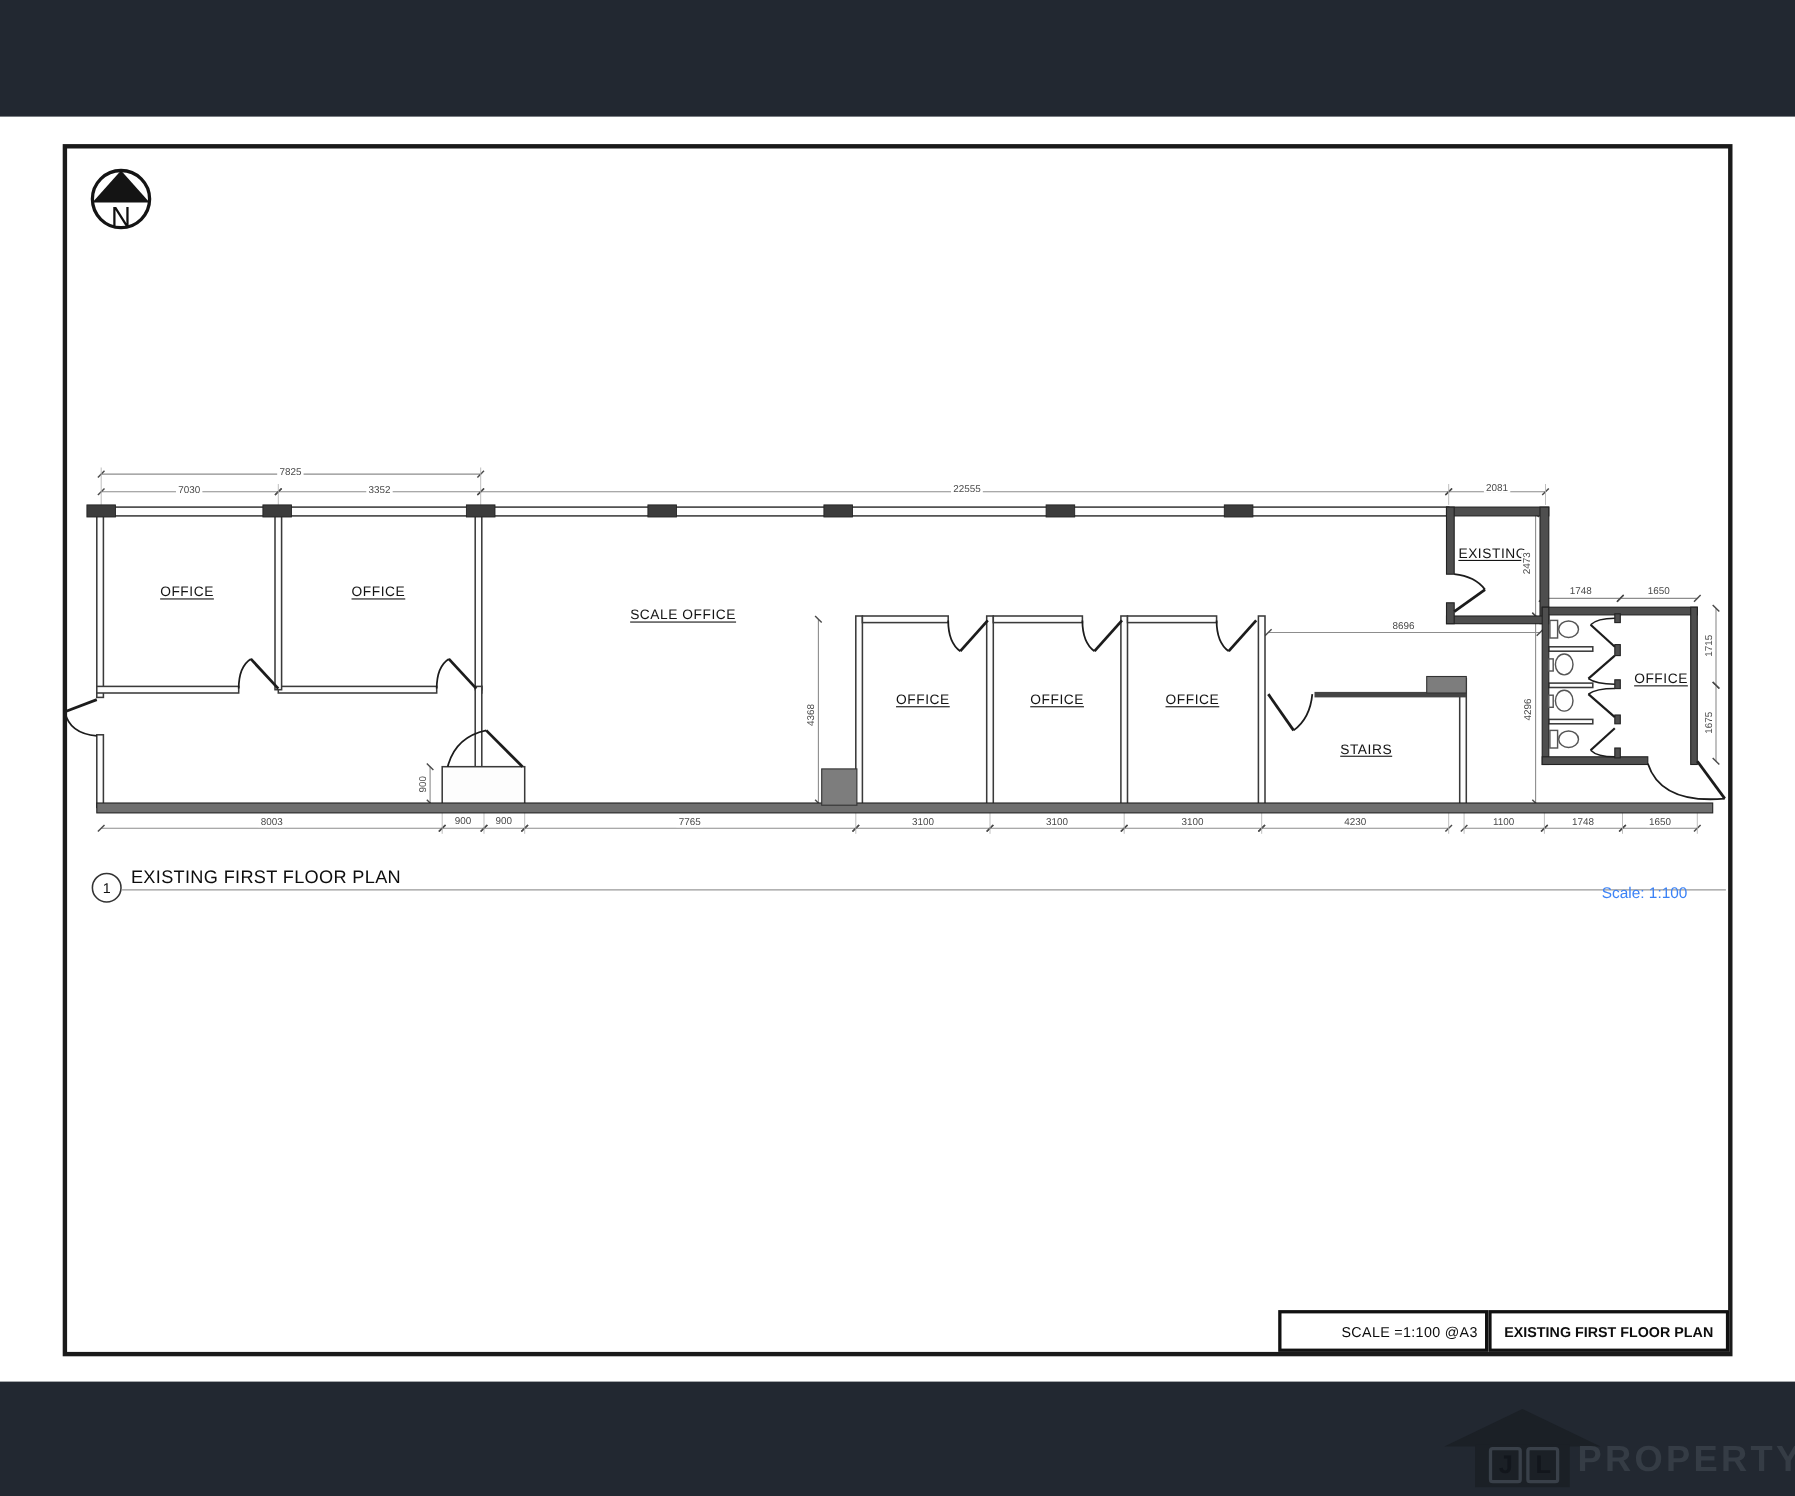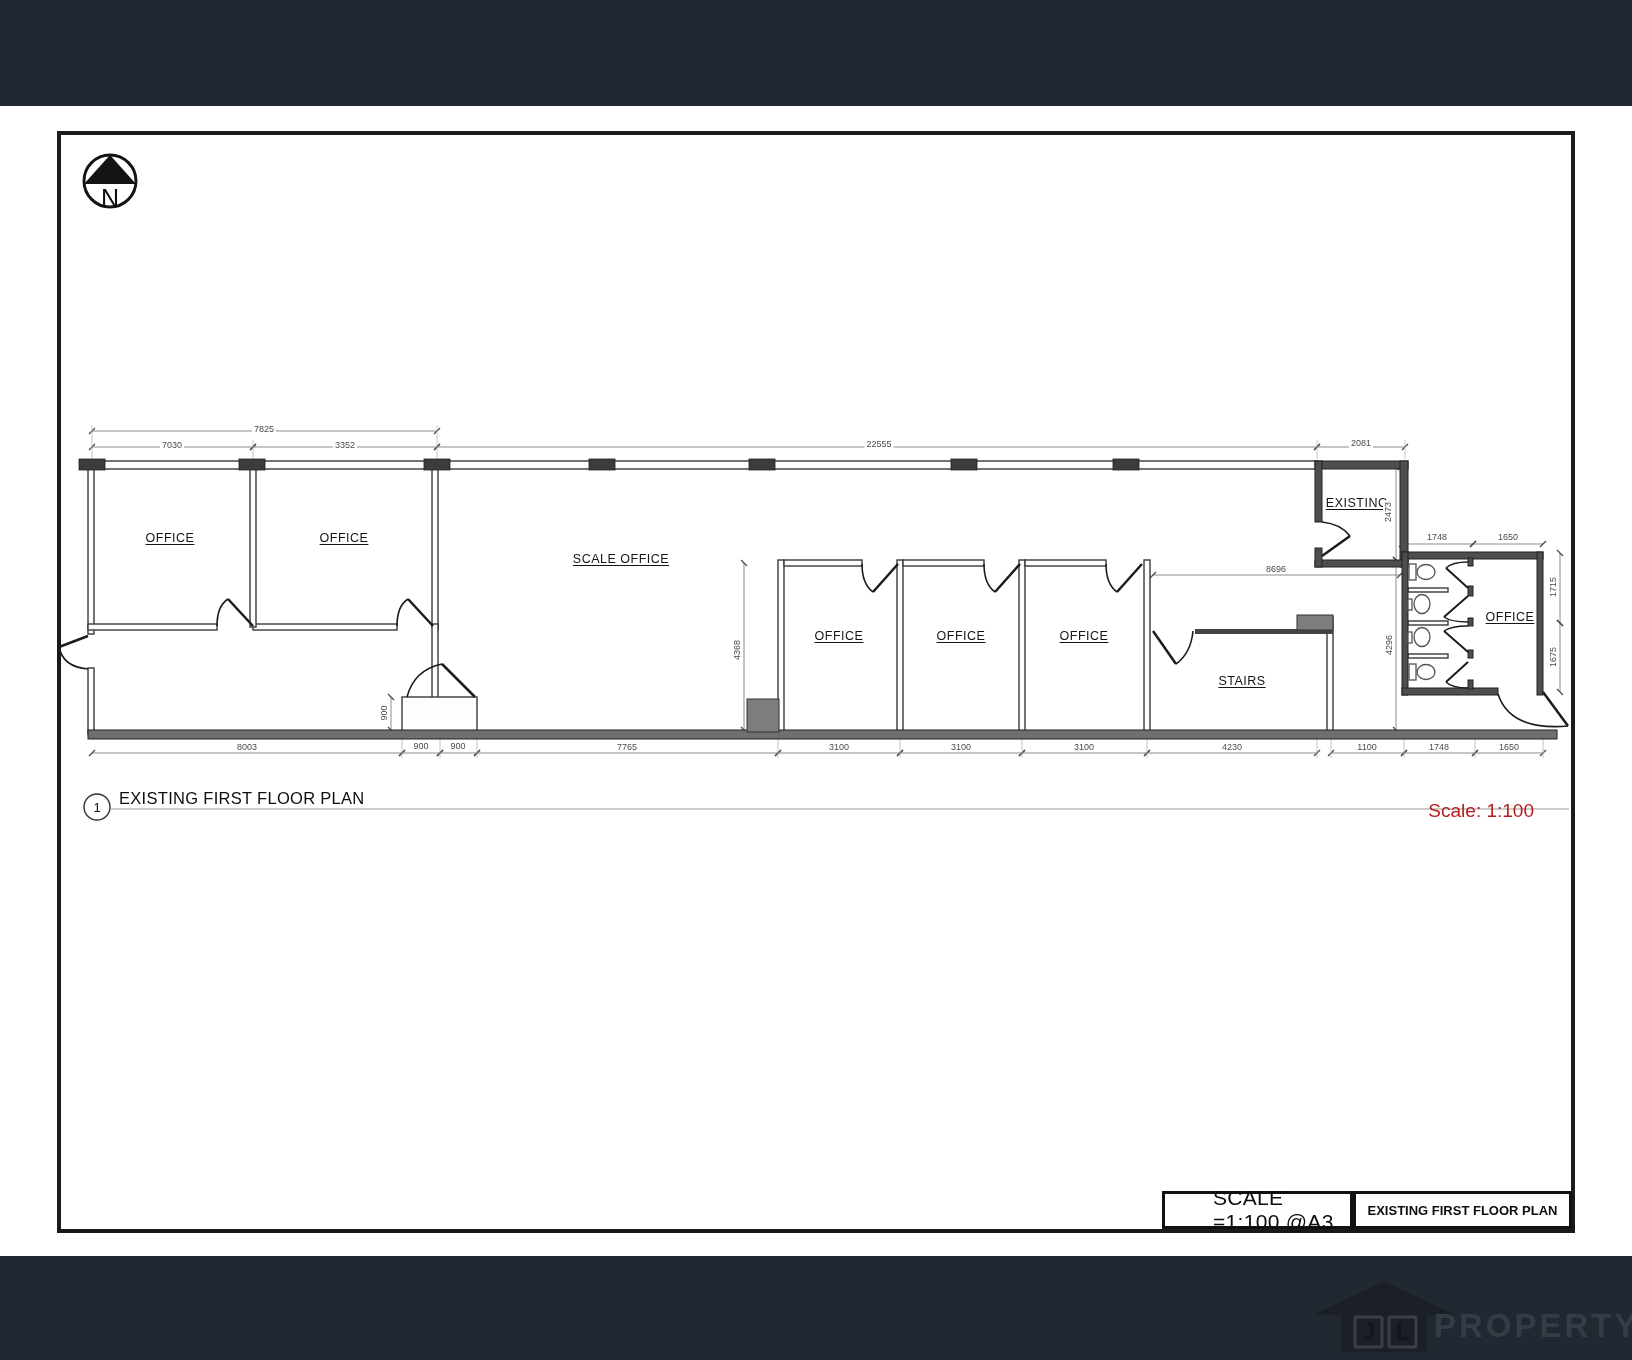--- a/index.html
+++ b/index.html
@@ -17,24 +17,24 @@
   .dim{position:absolute;font-size:9px;color:#4a4a4a;background:#fff;
        padding:0 2px;transform:translate(-50%,-50%);white-space:nowrap;line-height:10px;}
   .dim.v{transform:translate(-50%,-50%) rotate(-90deg);}
   .north-n{position:absolute;left:110px;top:198px;transform:translate(-50%,-50%);
        font-size:25px;color:#101010;}
   .plan-number{position:absolute;left:97px;top:807px;transform:translate(-50%,-50%);
        font-size:13px;color:#111;}
   .plan-title{position:absolute;left:119px;top:798px;transform:translate(0,-50%);
        font-size:16.5px;color:#0d0d0d;letter-spacing:.3px;white-space:nowrap;}
   .scale-note{position:absolute;left:1534px;top:811px;transform:translate(-100%,-50%);
-       font-size:19px;color:#b91c1c;white-space:nowrap;}
+       font-size:14px;color:#3b82f6;white-space:nowrap;}
   .tblock{position:absolute;top:1191px;height:38px;border:3px solid #111;background:#fff;
        display:flex;align-items:center;justify-content:center;box-sizing:border-box;}
-  #tblock-scale{left:1162px;width:191px;font-size:21px;color:#0d0d0d;letter-spacing:.3px;padding-left:48px;}
+  #tblock-scale{left:1162px;width:191px;font-size:13px;color:#0d0d0d;letter-spacing:.3px;padding-left:48px;}
   #tblock-name{left:1353px;width:219px;font-size:13px;font-weight:bold;color:#0d0d0d;}
   .logo-letter{position:absolute;font-size:23px;font-weight:bold;color:#12161c;
        transform:translate(-50%,-50%);}
   #logo-text{position:absolute;left:1434px;top:1326px;transform:translate(0,-50%);
        font-size:33px;font-weight:bold;letter-spacing:3px;color:#353c45;white-space:nowrap;}
 </style>
 </head>
 <body>
 
 <div class="band" id="band-top"></div>

